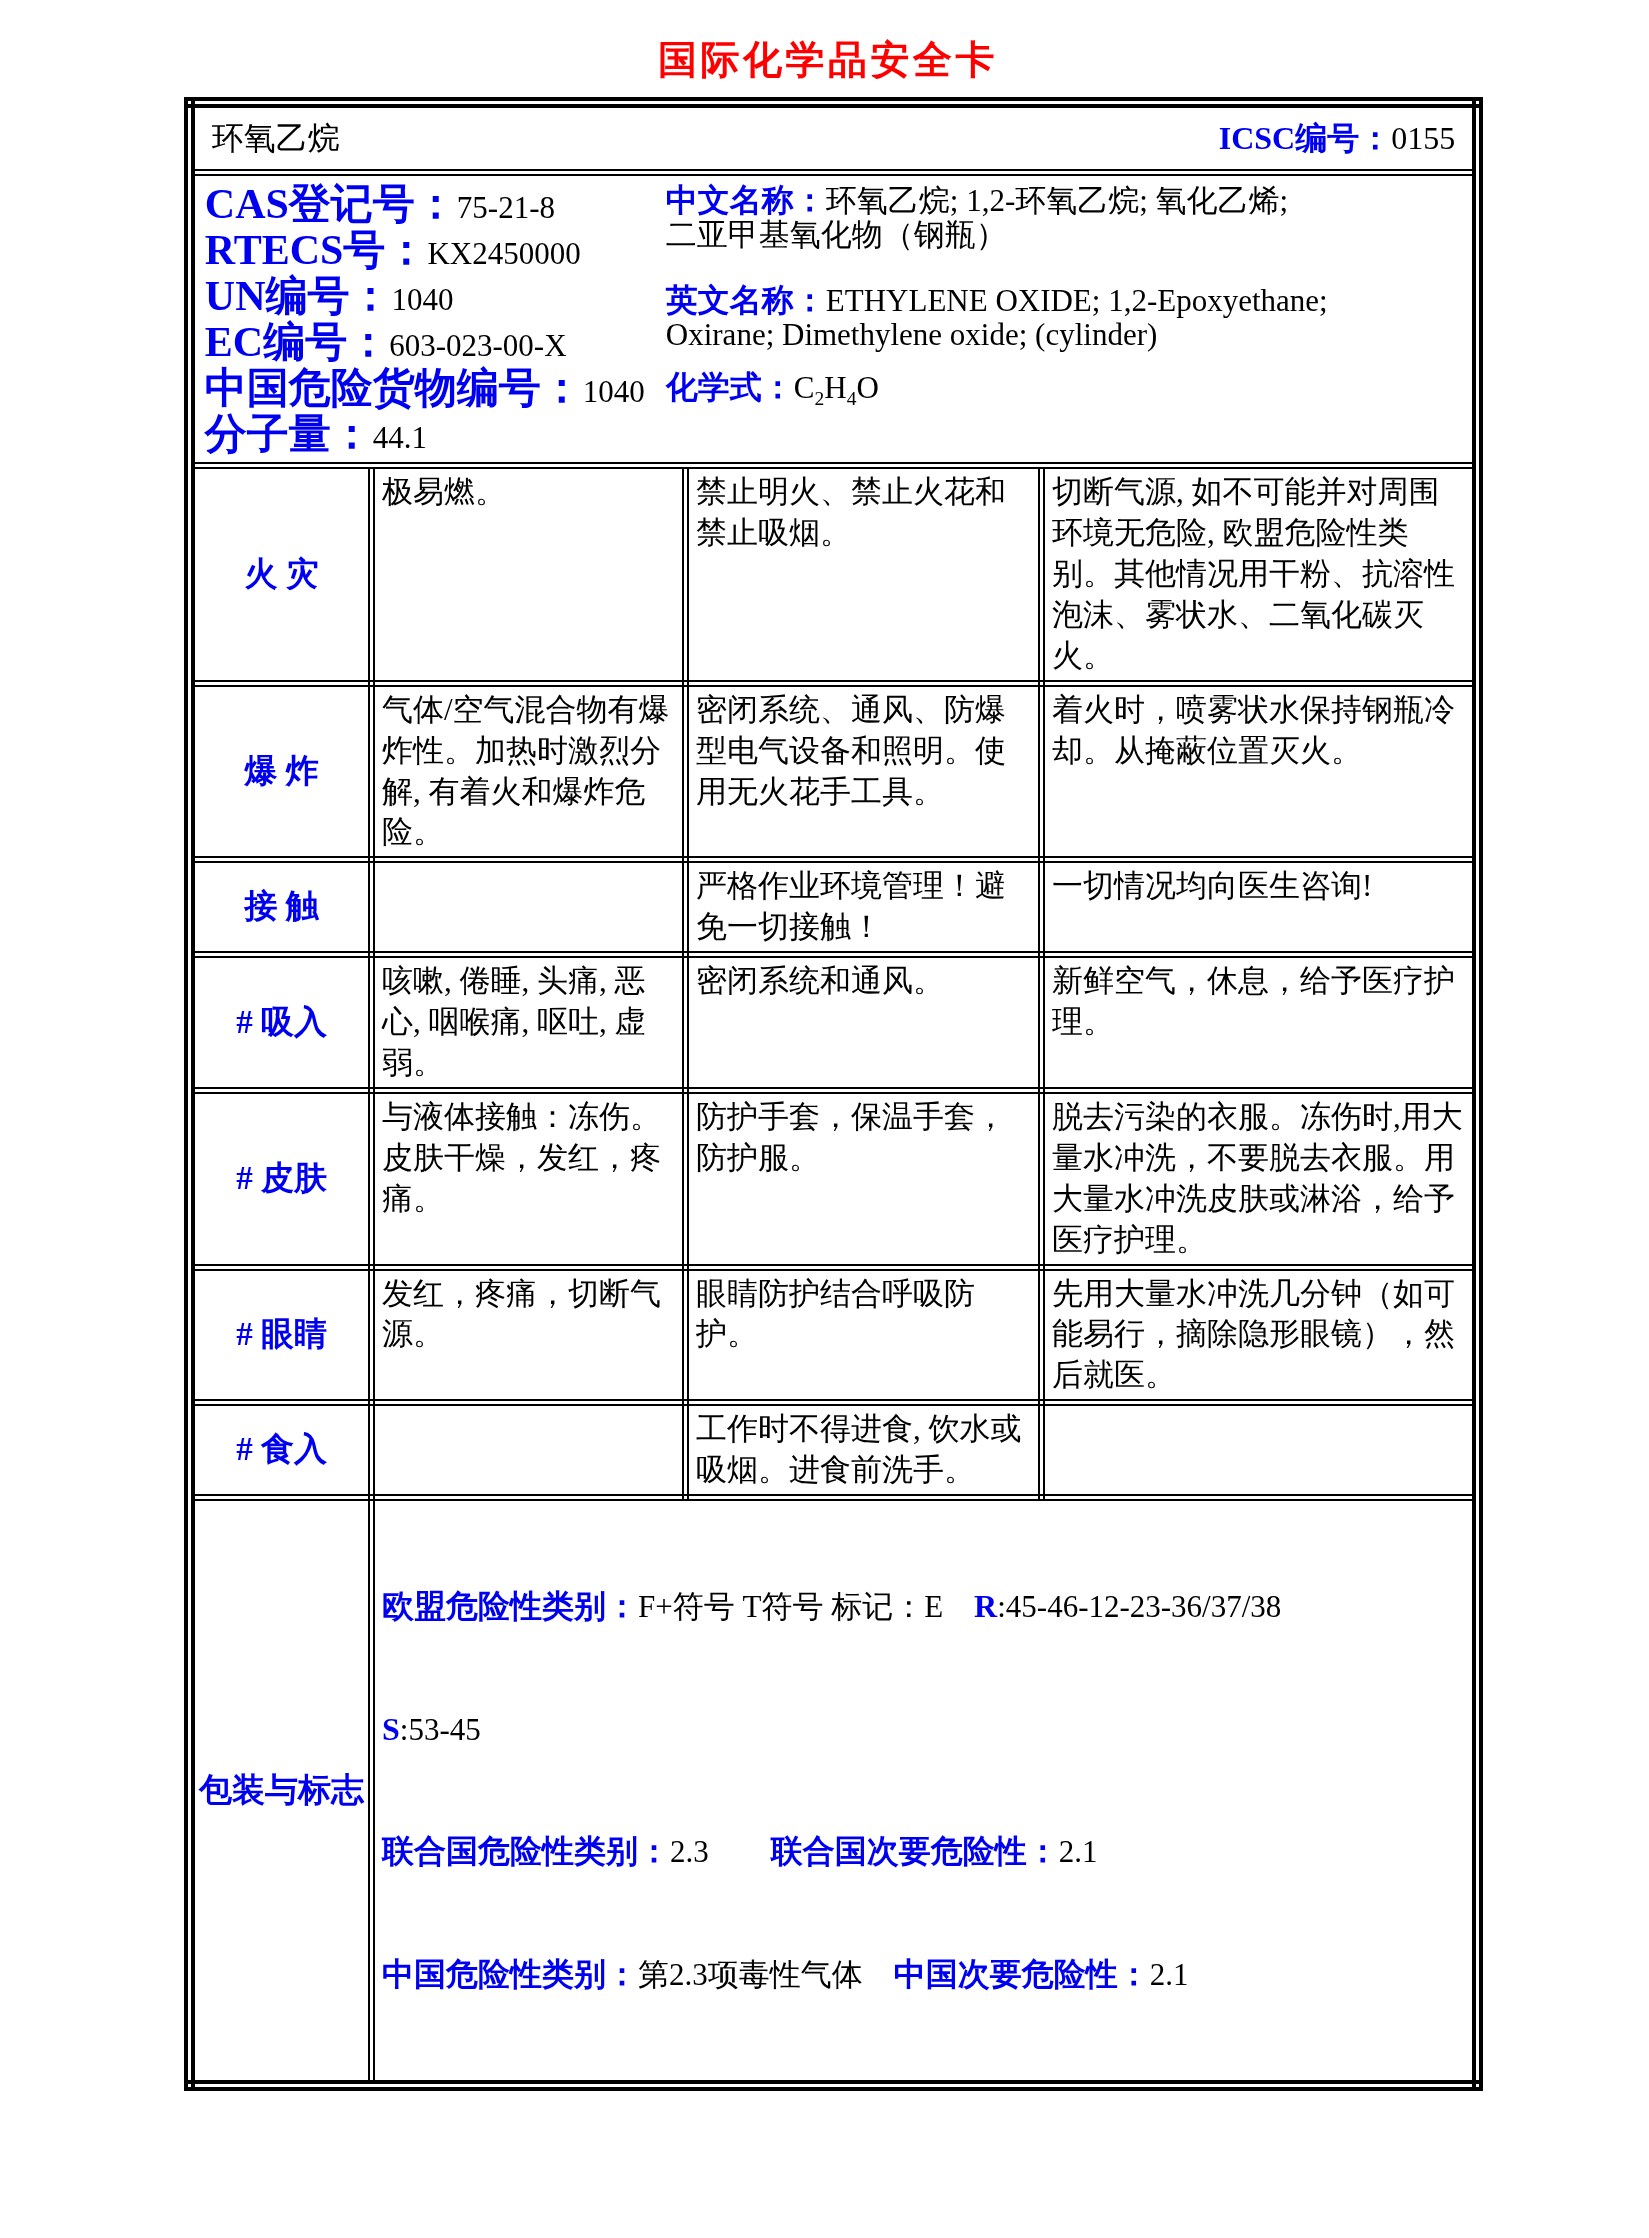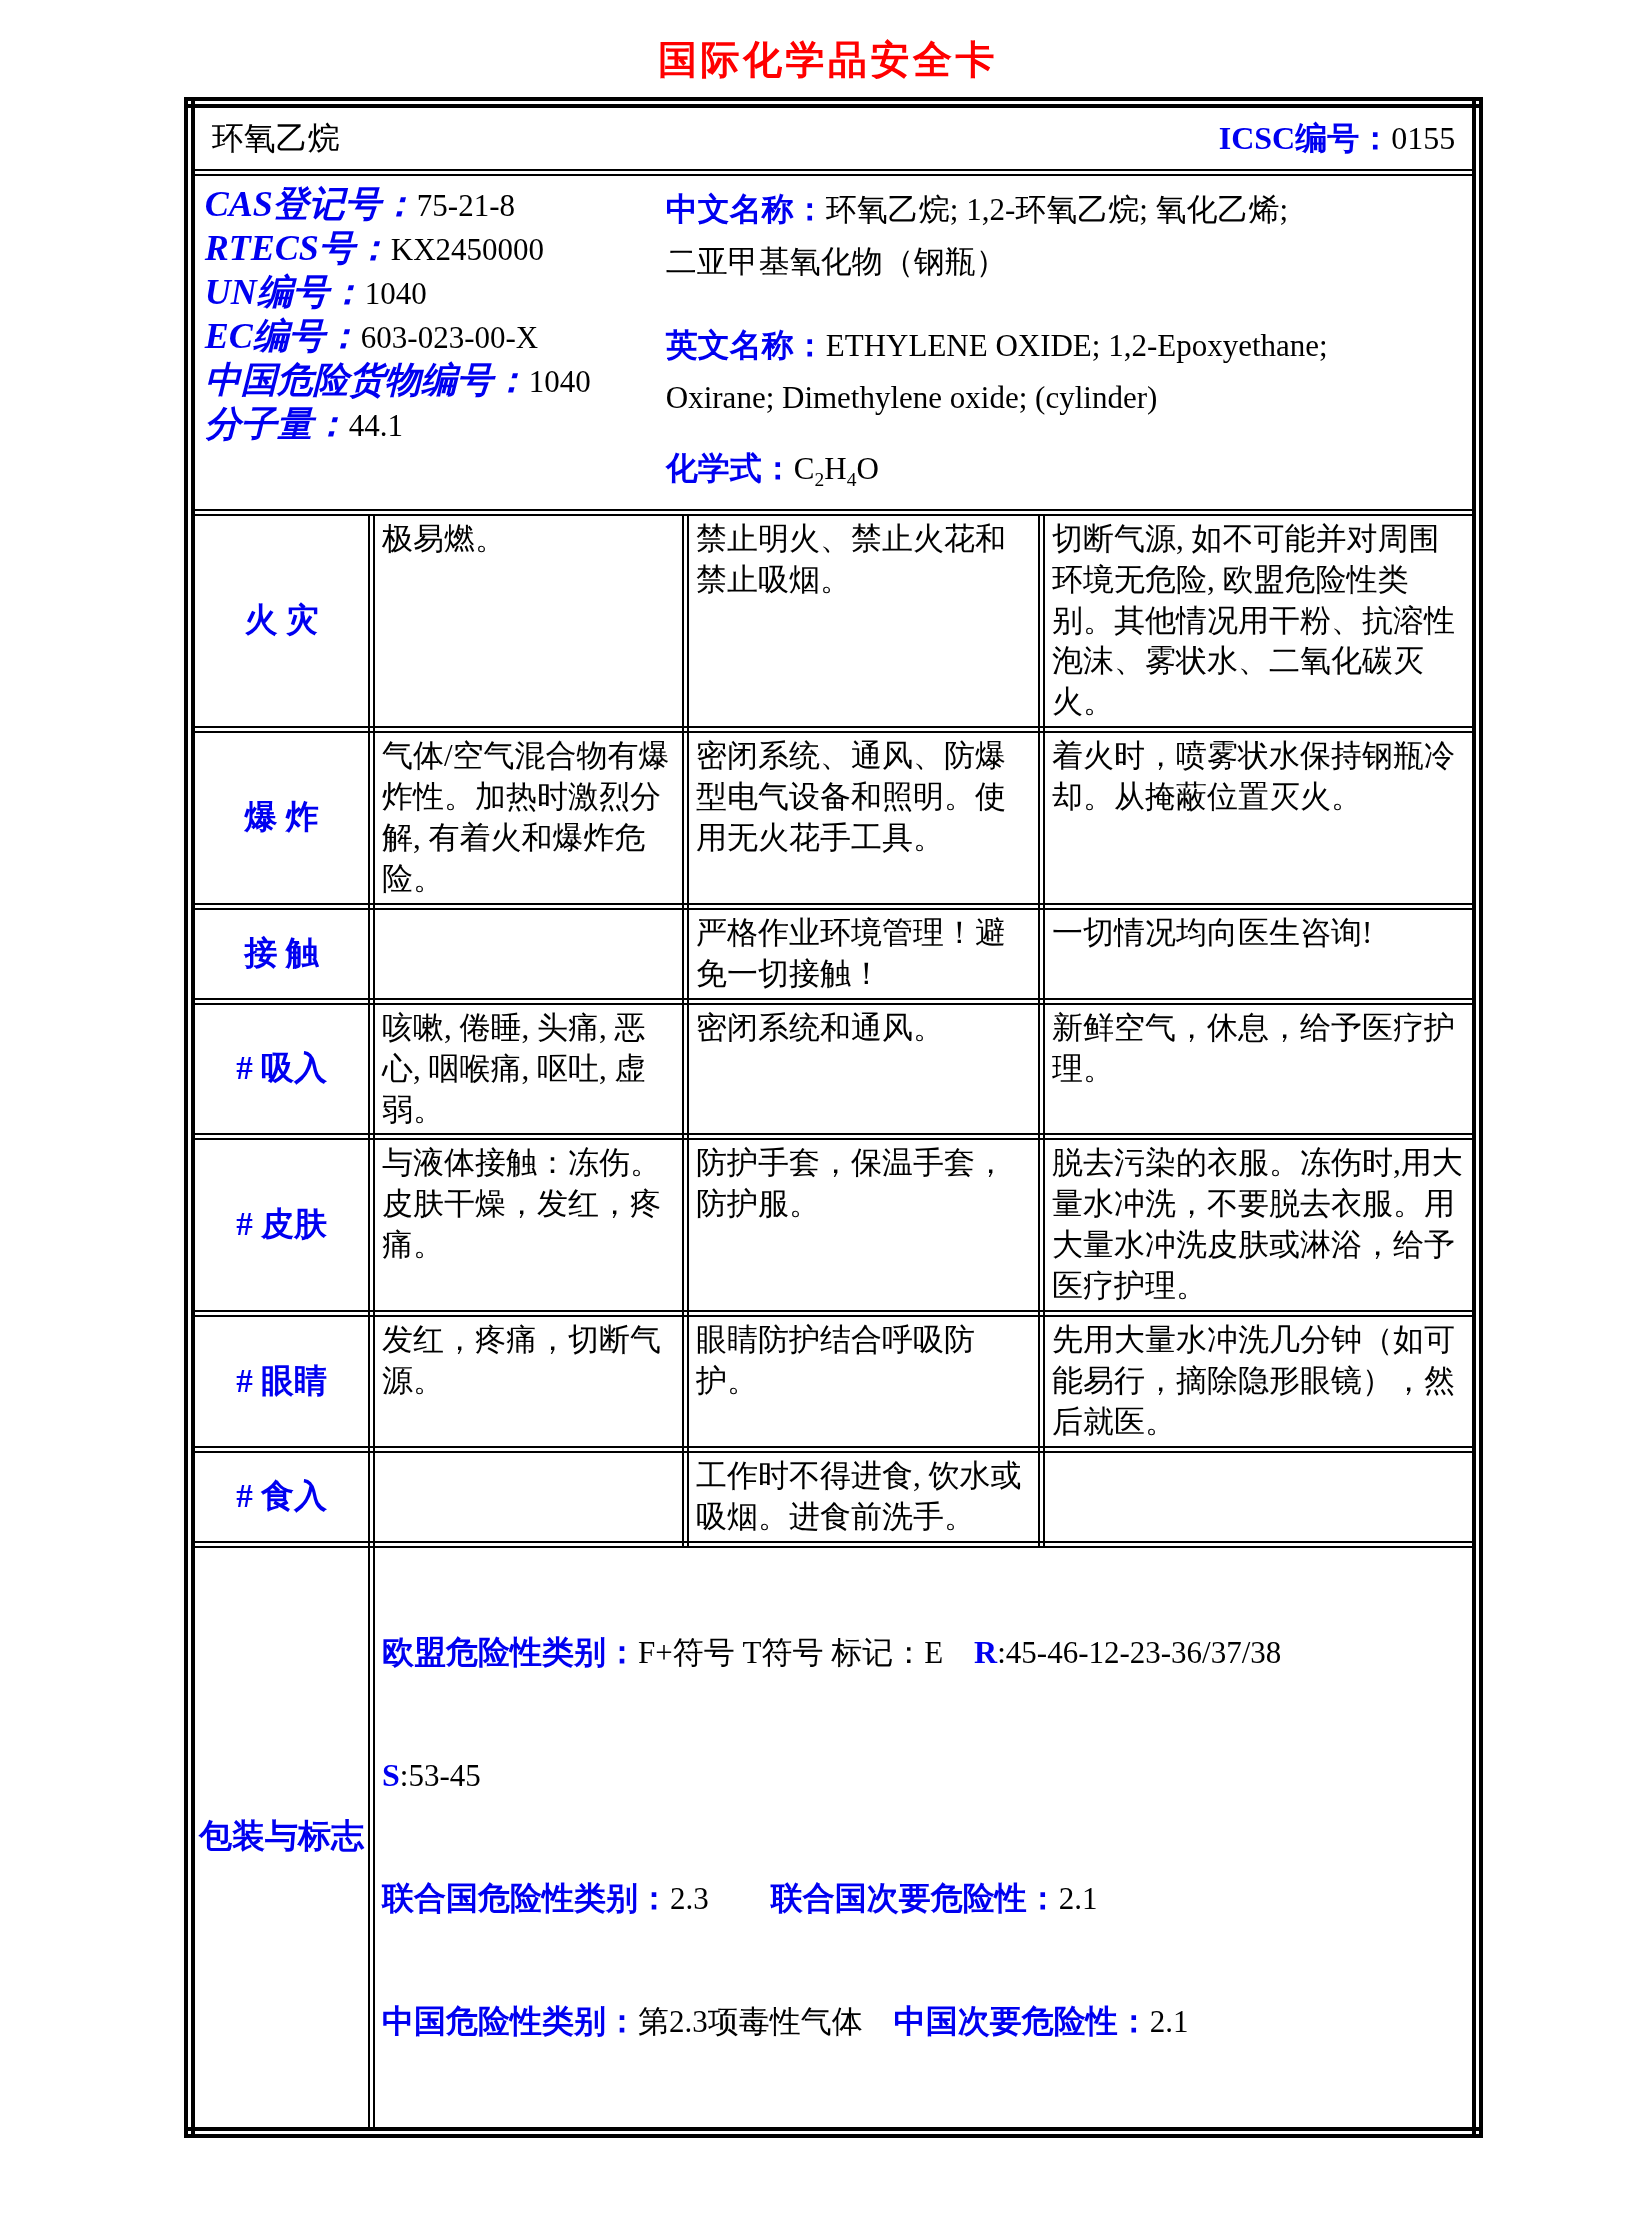--- a/index.html
+++ b/index.html
@@ -42,23 +42,23 @@
   .blue{color:#0000f0;font-weight:bold;}
   .name-row-cell{vertical-align:middle;}
   .name-flex{display:flex;justify-content:space-between;align-items:center;padding:0 9.8px;}
   .name-flex .chem{font-size:32px;}
   .icsc .lab{font-size:32px;}
   .icsc .val{font-size:32px;color:#000;font-weight:normal;}
   .info-flex{display:flex;align-items:flex-start;padding:4.2px 0 0 2.8px;}
   .info-left{width:461px;flex:none;}
   .info-right{flex:1;min-width:0;}
   .info-line{line-height:43px;white-space:nowrap;}
-  .info-line .lab{font-size:36px;font-style:italic;}
+  .info-line .lab{font-size:42px;}
   .info-line .val{font-size:31px;}
-  .nm-line{line-height:52px;}
+  .nm-line{line-height:34px;}
   .nm-line .lab{font-size:32px;}
   .gap45{height:31px;}
   .gap25{height:17.4px;}
   sub.f{font-size:19.5px;}
   .hdr{
     text-align:center;
     vertical-align:middle;
     color:#0000f0;
     font-weight:bold;
     font-size:33px;

